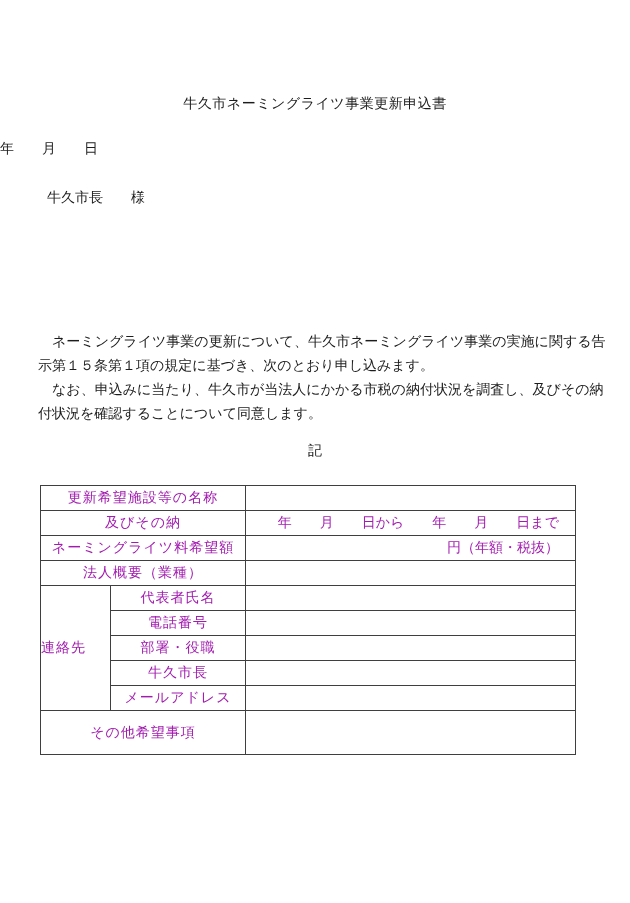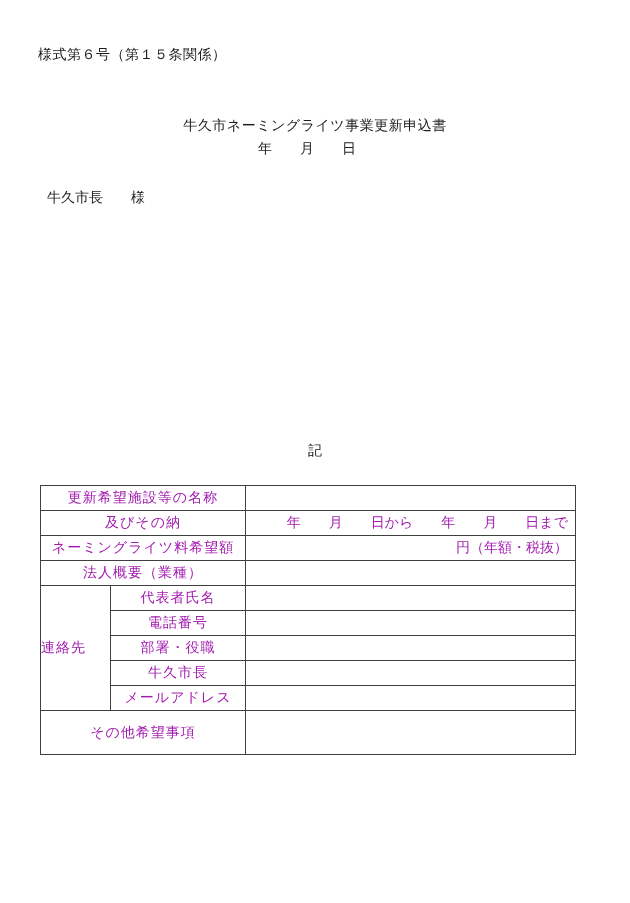--- a/index.html
+++ b/index.html
@@ -12,25 +12,25 @@
     font-size: 14px;
     color: #1c1c1c;
     overflow: hidden;
   }
   .form-number {
     position: absolute; left: 38px; top: 46px;
     letter-spacing: 0.5px; white-space: nowrap;
   }
   .doc-title {
     position: absolute; left: 0; top: 95px; width: 630px;
-    text-align: center; letter-spacing: 0.5px; white-space: nowrap; margin-top: 22px;
+    text-align: center; letter-spacing: 0.5px; white-space: nowrap;
   }
   .date-line {
     position: absolute; left: 0; top: 140px; width: 574px;
-    text-align: center; white-space: nowrap; margin-left: 20px;
+    text-align: left; white-space: nowrap;
   }
   .addressee {
     position: absolute; left: 47px; top: 189px; white-space: nowrap;
   }
   .addressee .honorific { margin-left: 28px; }
   .recipient-block {
     position: absolute; left: 323px; top: 236px;
     line-height: 27px; white-space: nowrap;
   }
   .body-text {
@@ -46,39 +46,44 @@
     width: 535px; border-collapse: collapse; table-layout: fixed;
   }
   .form-table td {
     border: 1px solid #3f3f3f; padding: 0;
     font-size: 14px; color: #a21caf; overflow: hidden;
   }
   .form-table tr { height: 25px; }
   .form-table tr.row-other { height: 44px; }
   .cell-label { text-align: center; letter-spacing: 1px; white-space: nowrap; }
   .cell-value { text-align: left; padding-left: 7px; }
-  .cell-value.right { text-align: right; padding-right: 7px; white-space: nowrap; }
+  .cell-value.right { text-align: right; padding-right: 16px; white-space: nowrap; }
   .cell-group { letter-spacing: 1px; vertical-align: middle; }
 </style>
 </head>
 <body>
 
 <div class="page">
 
-  <div class="form-number">様式第６号（第１５条関係）</div>
 
   <div class="doc-title">牛久市ネーミングライツ事業更新申込書</div>
 
   <div class="date-line">年　　月　　日</div>
 
   <div class="addressee">
     <span>牛久市長</span><span class="honorific">様</span>
   </div>
 
 
+  <div class="body-text">
+    <div>　ネーミングライツ事業の更新について、牛久市ネーミングライツ事業の実施に関する告</div>
+    <div>示第１５条第１項の規定に基づき、次のとおり申し込みます。</div>
+    <div>　なお、申込みに当たり、牛久市が当法人にかかる市税の納付状況を調査し、及びその納</div>
+    <div>付状況を確認することについて同意します。</div>
+  </div>
 
   <div class="reference-mark">記</div>
 
   <table class="form-table">
     <colgroup>
       <col style="width:70px">
       <col style="width:135px">
       <col style="width:330px">
     </colgroup>
     <tbody>

